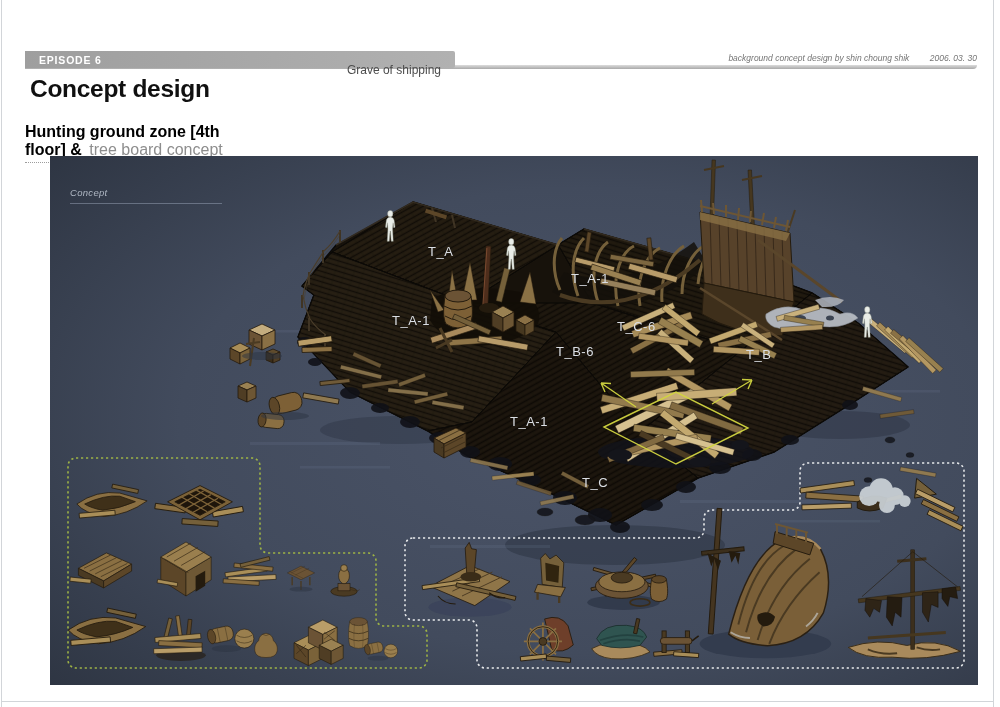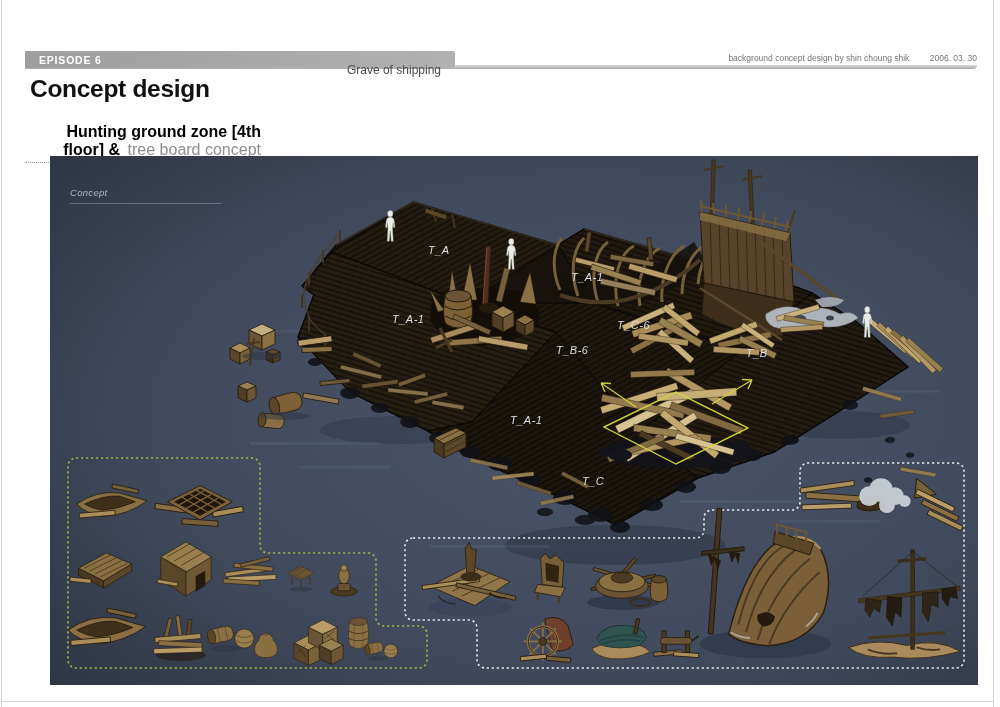--- a/index.html
+++ b/index.html
@@ -1,45 +1,45 @@
 <!DOCTYPE html>
 <html><head>
 <meta charset="utf-8">
 <style>
   html,body{margin:0;padding:0;background:#fff;}
   .page{position:relative;width:1000px;height:707px;background:#ffffff;overflow:hidden;
-        font-family:"Liberation Sans", sans-serif;text-align:right;}
+        font-family:"Liberation Sans", sans-serif;}
   .edge{position:absolute;background:#d2d5d9;}
   .edge.left{left:1px;top:0;width:1px;height:707px;}
   .edge.right{left:993px;top:0;width:1px;height:707px;}
   .edge.bottom{left:1px;top:701px;width:993px;height:1px;}
 
   .header-rule{position:absolute;left:25px;top:65px;width:952px;height:4px;
                background:linear-gradient(180deg,#dcdcdc,#a9a9a9);border-radius:0 0 4px 0;}
   .header-bar{position:absolute;left:25px;top:51px;width:430px;height:17px;
               background:linear-gradient(90deg,#9e9e9e,#b1b1b1);border-radius:0 2px 2px 0;}
   .episode{position:absolute;left:14px;top:3px;color:#ffffff;font-size:10.5px;
            font-weight:bold;letter-spacing:.8px;}
   .bar-sub{position:absolute;right:14px;top:12px;color:#4c4c4c;font-size:12px;}
-  .credit{position:absolute;right:23px;top:53px;font-size:8.5px;color:#757575;}
+  .credit{position:absolute;right:23px;top:53px;font-style:italic;font-size:8.5px;color:#757575;}
   .credit .date{margin-left:18px;}
   .page-title{position:absolute;left:25px;top:70px;margin:5px;font-size:24.5px;color:#101010;
               font-weight:700;letter-spacing:-.3px;}
   .section{position:absolute;left:25px;top:123px;font-size:16px;padding-bottom:3px;
            border-bottom:1px dotted #9c9c9c;width:236px;}
   .section .main{color:#000;font-weight:bold;}
   .section .sub{color:#8d8d8d;margin-left:3px;}
 
   .canvas{position:absolute;left:50px;top:156px;width:928px;height:658px;}
   .canvas svg{position:absolute;left:0;top:0;}
   .concept-label{position:absolute;left:20px;top:31px;color:#aeb6c2;font-size:9.5px;
                  font-style:italic;letter-spacing:.3px;}
   .concept-underline{position:absolute;left:20px;top:47px;width:152px;height:0;
                      border-bottom:1px solid rgba(165,175,195,.45);}
-  .art-label{position:absolute;color:#dbdfe5;font-size:11px;font-style:italic;
+  .art-label{position:absolute;color:#dbdfe5;font-size:13px;
              letter-spacing:.5px;white-space:nowrap;}
 </style>
 </head>
 <body>
 
 <div class="page">
   <div class="edge left"></div>
   <div class="edge right"></div>
   <div class="edge bottom"></div>
 

